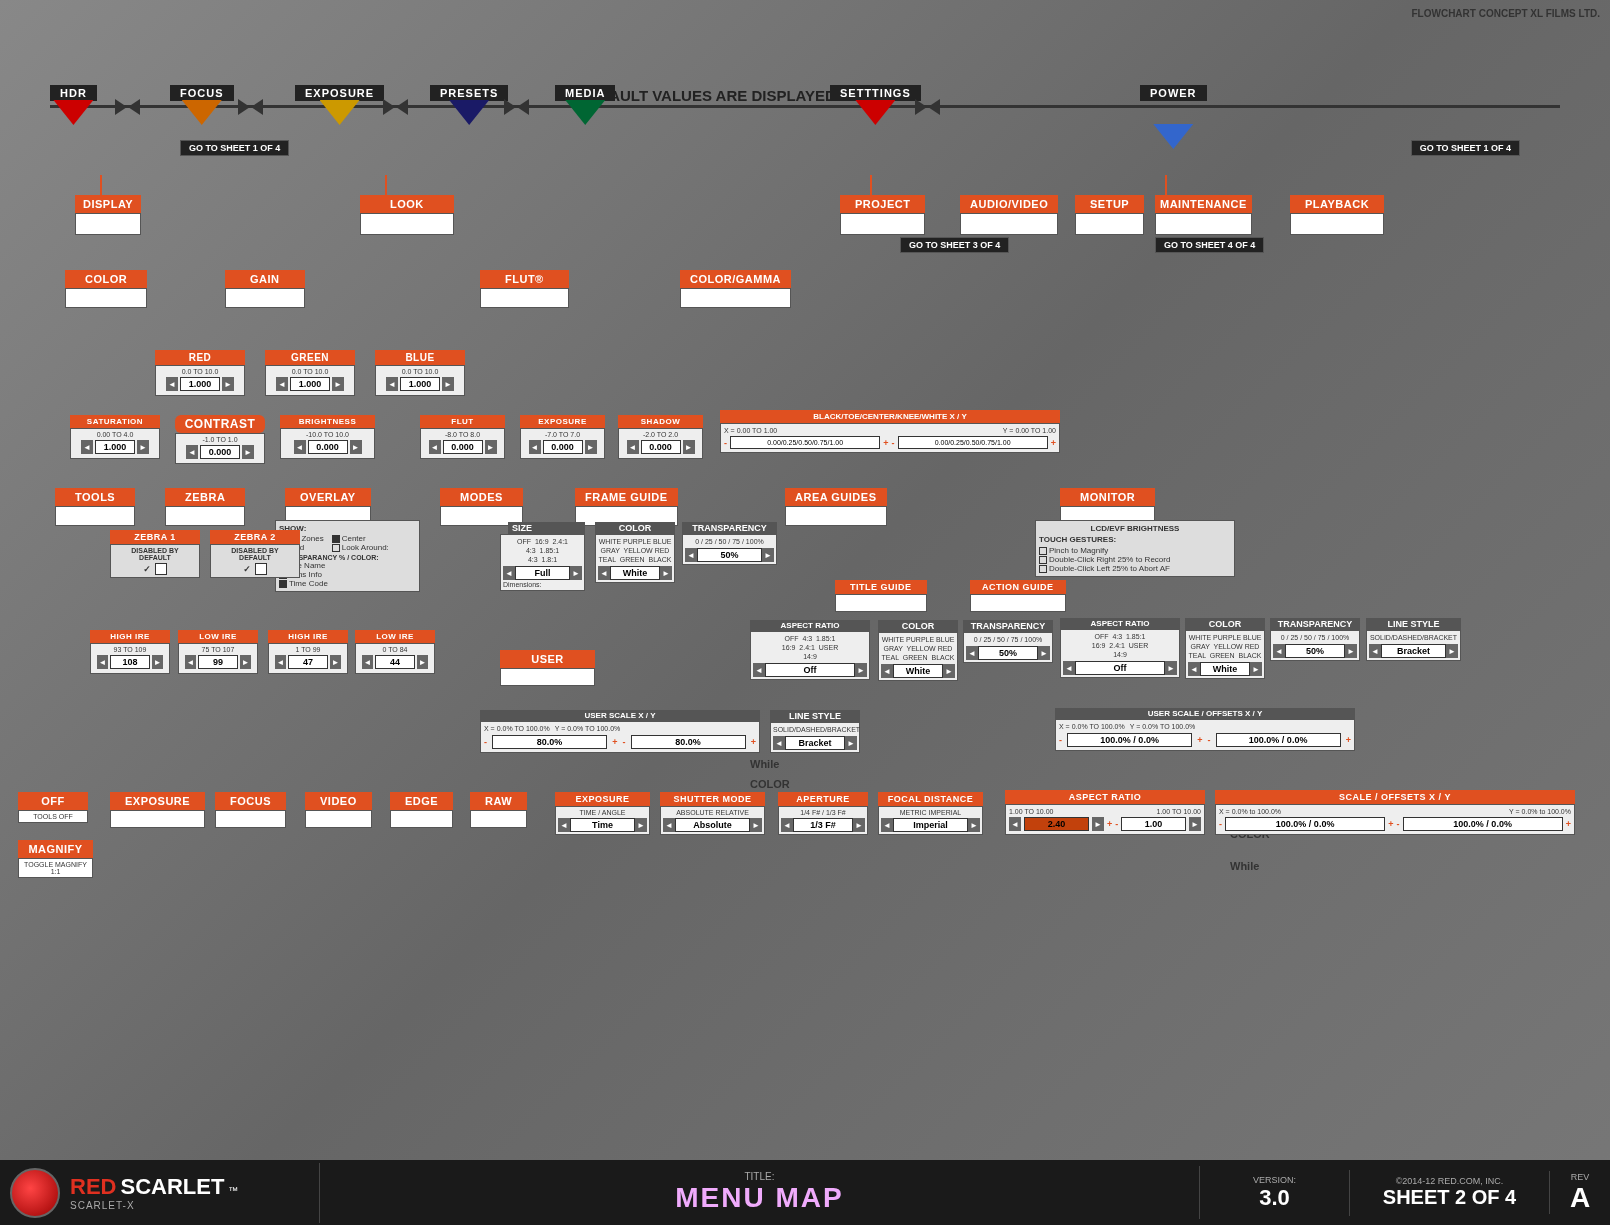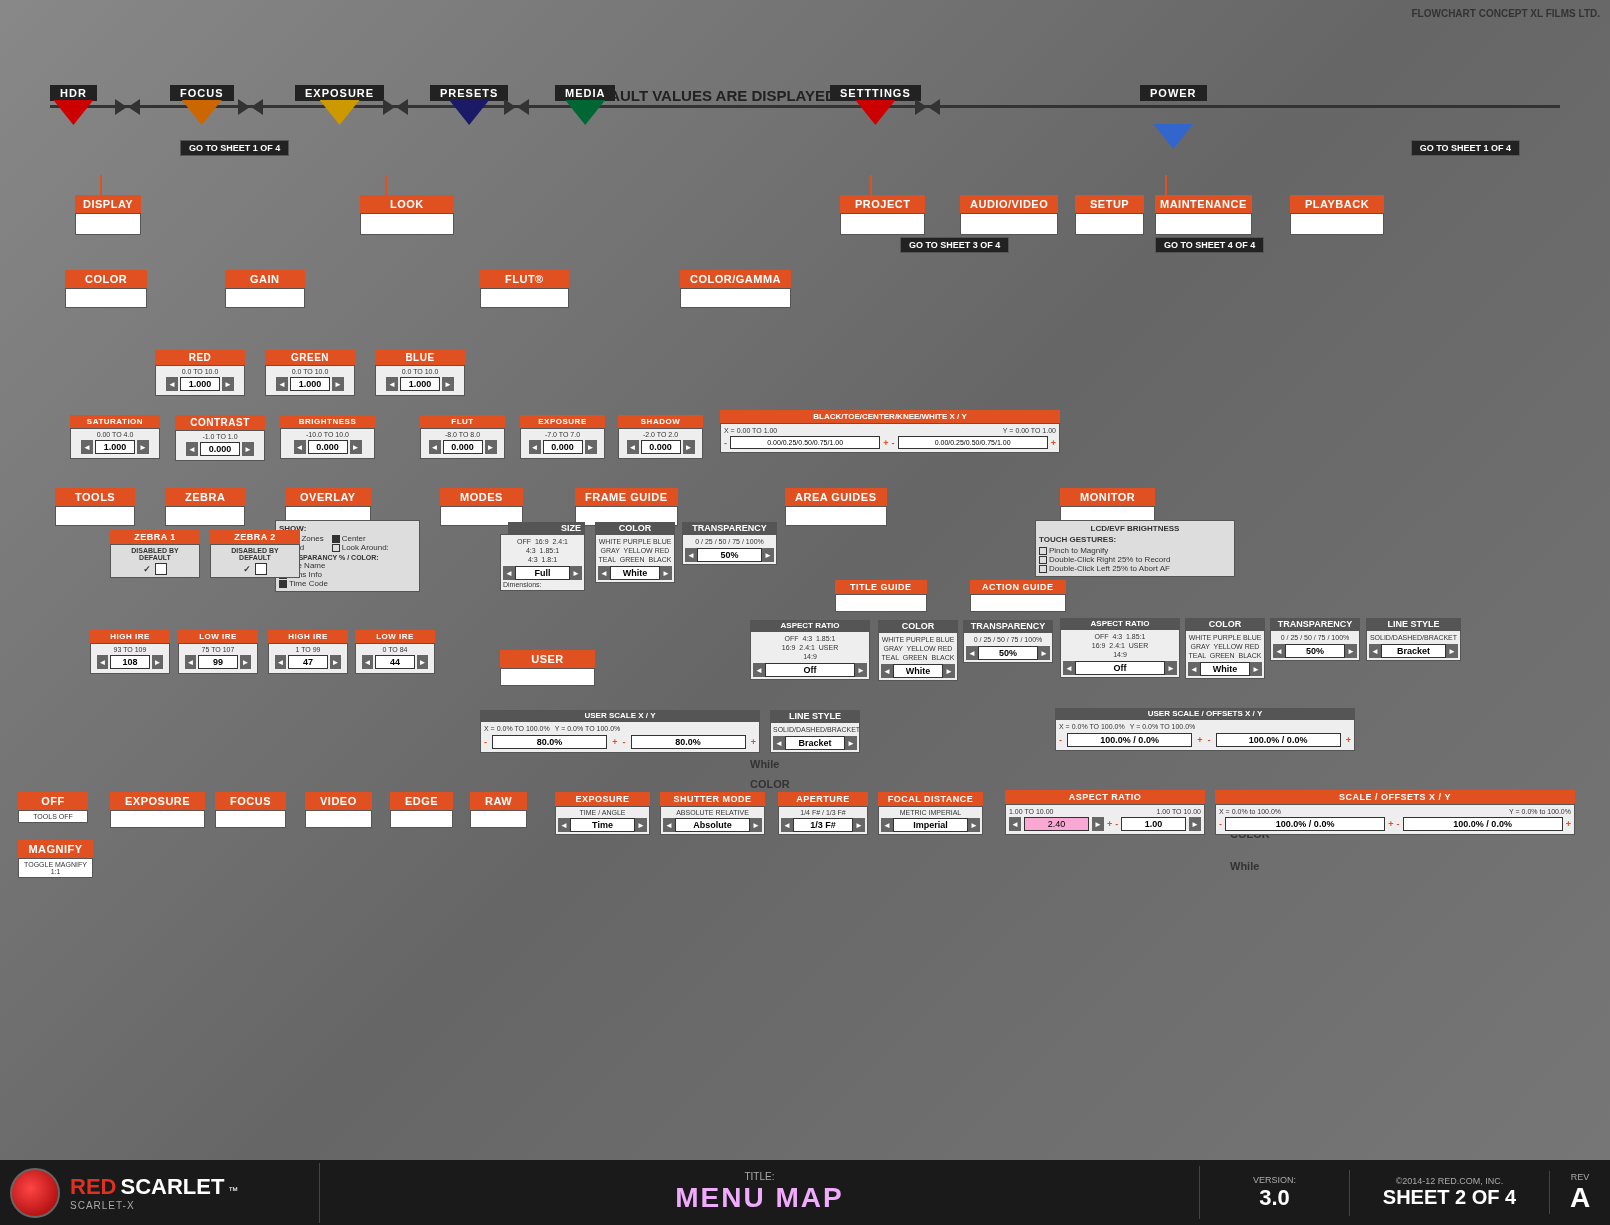--- a/index.html
+++ b/index.html
@@ -535,21 +535,21 @@
       <div class="range-text">0.00 TO 4.0</div>
       <div class="stepper-row">
         <button class="stepper-btn">◄</button>
         <div class="stepper-val">1.000</div>
         <button class="stepper-btn">►</button>
       </div>
     </div>
   </div>
 
   <div style="position:absolute; top:415px; left:175px; width:90px;">
-    <div class="orange-box" style="font-size:10px;">CONTRAST</div>
+    <div class="orange-box" style="font-size:12px;border-radius:6px;">CONTRAST</div>
     <div style="background:#eee; border:1px solid #555; padding:2px 4px;">
       <div class="range-text">-1.0 TO 1.0</div>
       <div class="stepper-row">
         <button class="stepper-btn">◄</button>
         <div class="stepper-val">0.000</div>
         <button class="stepper-btn">►</button>
       </div>
     </div>
   </div>
 
@@ -687,21 +687,21 @@
       <div class="checkbox-square"></div>
       <span>Lens Info</span>
     </div>
     <div class="checkbox-item">
       <div class="checkbox-square checkbox-checked"></div>
       <span>Time Code</span>
     </div>
   </div>
 
   <div style="position:absolute; top:522px; left:500px; width:85px;">
-    <div style="background:#555; color:white; font-size:9px; font-weight:bold; padding:1px 4px; text-align:right;margin-left:8px;">SIZE</div>
+    <div style="background:#555; color:white; font-size:9px; font-weight:bold; padding:1px 4px; text-align:left;margin-left:8px;">SIZE</div>
     <div style="background:#eee; border:1px solid #555; padding:2px;">
       <div style="font-size:7px; color:#333; line-height:1.3; text-align:center; white-space:pre;">OFF  16:9  2.4:1
 4:3  1.85:1
 4:3  1.8:1</div>
       <div style="display:flex; align-items:center; margin-top:2px;">
         <button class="stepper-btn">◄</button>
         <div style="flex:1; background:white; border:1px solid #333; text-align:center; font-size:9px; font-weight:bold; padding:1px;">Full</div>
         <button class="stepper-btn">►</button>
       </div>
       <div style="font-size:7px; color:#333; margin-top:1px;">Dimensions:</div>
@@ -1069,21 +1069,21 @@
 
   <div style="position:absolute; top:790px; left:1005px; width:200px;">
     <div class="orange-box" style="font-size:9px;">ASPECT RATIO</div>
     <div style="background:#eee; border:1px solid #555; padding:3px;">
       <div style="display:flex; justify-content:space-between; font-size:7px; color:#333;">
         <span>1.00 TO 10.00</span>
         <span>1.00 TO 10.00</span>
       </div>
       <div style="display:flex; align-items:center; gap:3px; margin-top:2px;">
         <button class="stepper-btn">◄</button>
-        <div style="flex:1; background:#f9a8d4; border:1px solid #333; text-align:center; font-size:9px; font-weight:normal; padding:1px;">2.40</div>
+        <div style="flex:1; background:#c2410c; border:1px solid #333; text-align:center; font-size:9px; font-weight:bold; padding:1px;">2.40</div>
         <button class="stepper-btn">►</button>
         <span style="font-size:9px; color:#e05020; font-weight:bold;">+</span>
         <span style="font-size:9px; color:#e05020; font-weight:bold;">-</span>
         <div style="flex:1; background:white; border:1px solid #333; text-align:center; font-size:9px; font-weight:bold; padding:1px;">1.00</div>
         <button class="stepper-btn">►</button>
       </div>
     </div>
   </div>
 
   <div style="position:absolute; top:790px; left:1215px; width:360px;">

